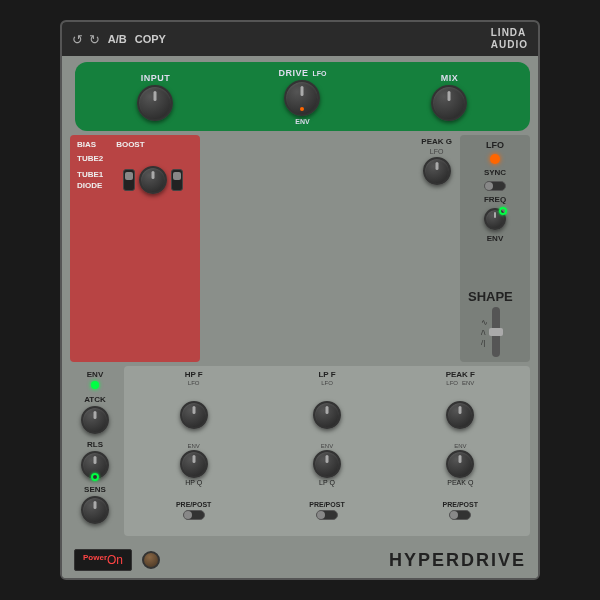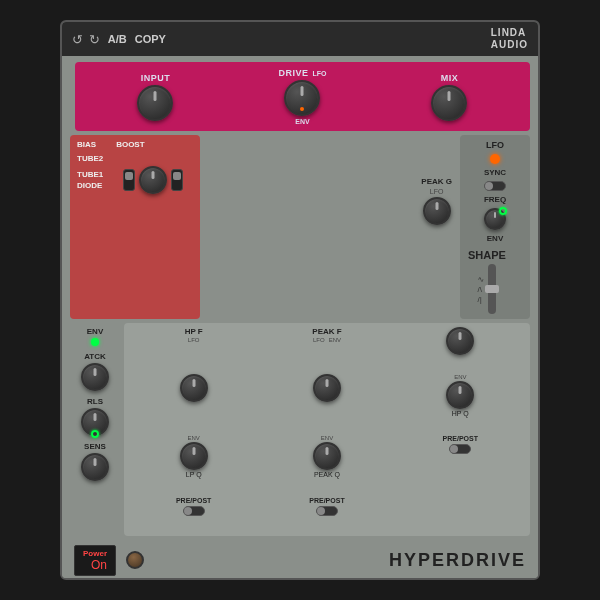--- a/index.html
+++ b/index.html
@@ -50,23 +50,23 @@
     .top-bar-brand {
       margin-left: auto;
       color: #ccc;
       font-size: 11px;
       font-weight: bold;
       letter-spacing: 1px;
     }
 
     
     .input-section {
-      background: #be185d;
+      background: #15803d;
       margin: 6px 8px 4px 13px;
-      border-radius: 4px;
+      border-radius: 12px;
       padding: 6px 10px;
       display: flex;
       align-items: center;
       justify-content: space-around;
       flex-shrink: 0;
     }
     .knob-group {
       display: flex;
       flex-direction: column;
       align-items: center;
@@ -374,22 +374,22 @@
       gap: 10px;
       flex-shrink: 0;
       margin: 2px 0 0 0;
     }
     .power-display {
       background: #1a1a1a;
       border: 1px solid #333;
       border-radius: 2px;
       padding: 3px 8px;
       display: flex;
-      flex-direction: column;
-      align-items: flex-end;
+      flex-direction: row;
+      align-items: flex-start;
     }
     .power-label {
       color: #ff4444;
       font-size: 8px;
       font-weight: bold;
     }
     .power-on-label {
       color: #ff4444;
       font-size: 12px;
     }
@@ -417,22 +417,23 @@
     
     .shape-section {
       display: flex;
       flex-direction: column;
       align-items: center;
       gap: 3px;
       margin-top: 2px;
     }
     .shape-label {
       color: #222;
-      font-size: 11px;
-      font-weight: bold;
+      font-size: 13px;
+      font-weight: bold;
+      margin-top: 40px;
     }
     .shape-icons {
       display: flex;
       flex-direction: column;
       align-items: flex-start;
       gap: 1px;
     }
     .shape-icon-text {
       color: #333;
       font-size: 8px;
@@ -489,21 +490,20 @@
       cursor: pointer;
       line-height: 1;
     }
 
     
     .mid-right {
       flex: 1;
       display: flex;
       flex-direction: column;
       gap: 3px;
-      margin-top: 40px;
     }
 
     .peak-row {
       display: flex;
       justify-content: flex-end;
       gap: 4px;
       padding-right: 4px;
     }
 
   </style>
@@ -641,20 +641,26 @@
 
     <div class="filter-grid">
 
       <div class="filter-col-header">
         <span class="filter-col-title">HP F</span>
         <div class="filter-mini-labels">
           <span class="filter-mini-label">LFO</span>
         </div>
       </div>
       <div class="filter-col-header">
+        <span class="filter-col-title">LP F</span>
+        <div class="filter-mini-labels">
+          <span class="filter-mini-label">LFO</span>
+        </div>
+      </div>
+      <div class="filter-col-header">
         <span class="filter-col-title">PEAK F</span>
         <div class="filter-mini-labels">
           <span class="filter-mini-label">LFO</span>
           <span class="filter-mini-label" style="margin-left:2px;">ENV</span>
         </div>
       </div>
 
       <div class="filter-knob-row">
         <div class="knob knob-small"></div>
       </div>

